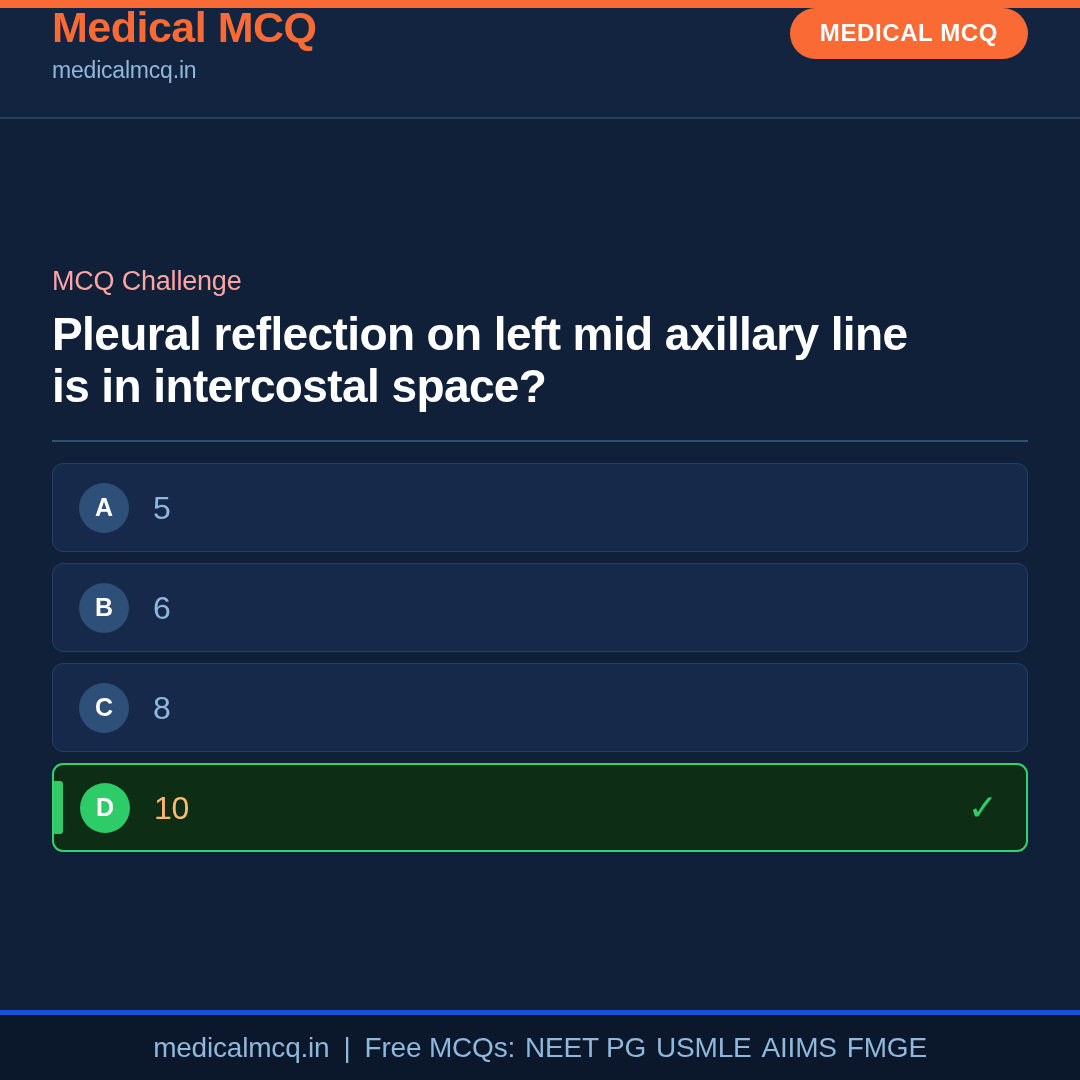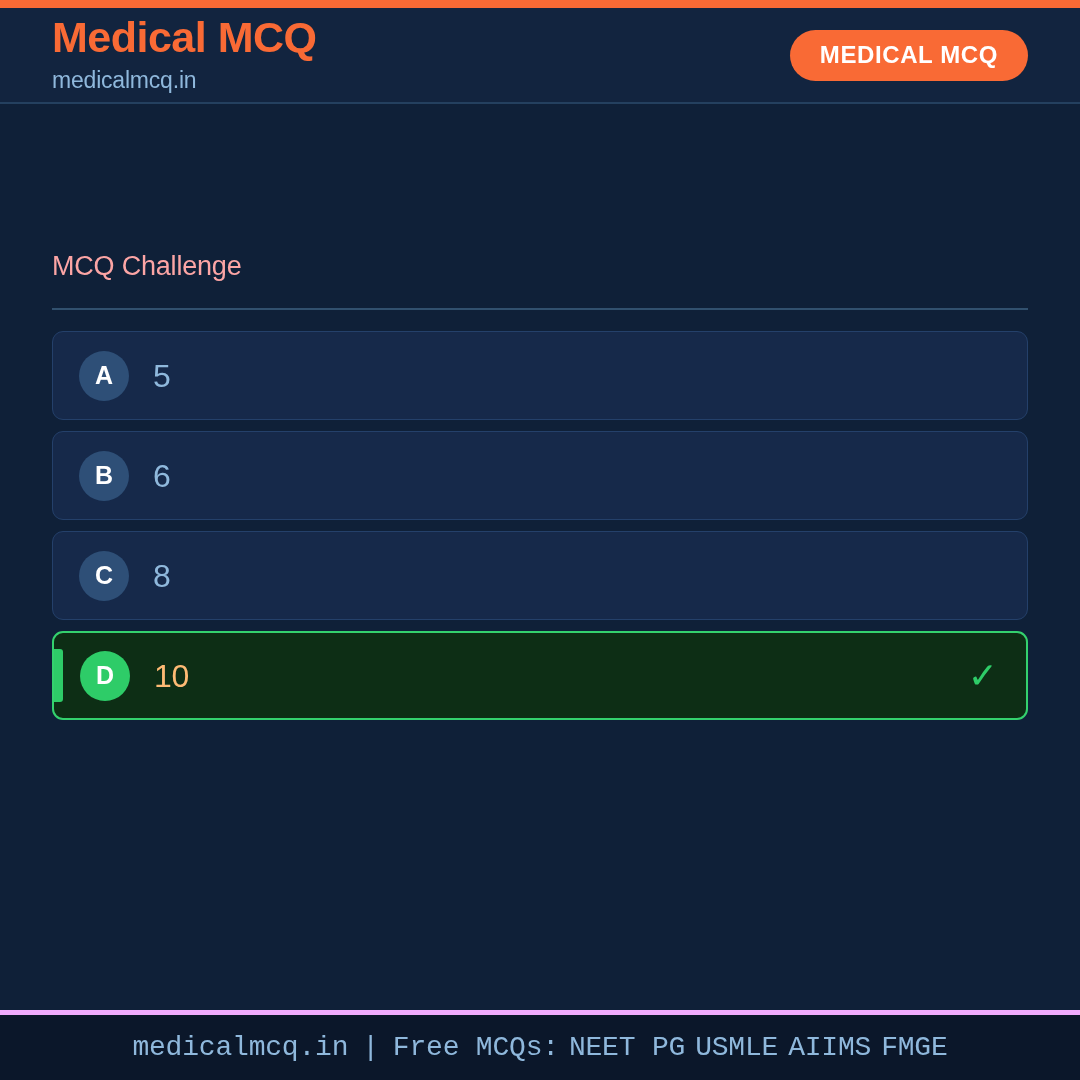--- a/index.html
+++ b/index.html
@@ -30,25 +30,25 @@
   .top-accent {
     height: 8px;
     width: 100%;
     background: #f96a35;
     flex: 0 0 auto;
   }
 
   
   .header {
     flex: 0 0 auto;
-    height: 96px;
+    height: 111px;
     background: #12243f;
     border-bottom: 2px solid #24405f;
     display: flex;
-    align-items: center;
+    align-items: flex-start;
     justify-content: space-between;
     padding: 0 52px;
   }
 
   .brand-block {
     display: flex;
     flex-direction: column;
     justify-content: center;
     margin-top: -2px;
   }
@@ -189,25 +189,24 @@
   .option.correct .badge { background: #2ecc68; color: #ffffff; }
   .option.correct .otext { color: #fdba74; }
   .option.correct .tick { display: block; }
   .option.correct .accent-bar { display: block; }
 
   
   .footer {
     flex: 0 0 auto;
     height: 70px;
     background: #0b172a;
-    border-top: 5px solid #f0abfc;
+    border-top: 5px solid #1d4ed8;
     display: flex;
     align-items: center;
     justify-content: center;
-    font-family: Liberation Mono, monospace;
   }
 
   .footer-text {
     font-size: 28px;
     color: #8fb8dc;
     letter-spacing: -0.2px;
     white-space: nowrap;
     line-height: 1;
   }
   .footer-text .sep { padding: 0 14px; }
@@ -225,20 +224,21 @@
       <div class="brand-title">Medical MCQ</div>
       <div class="brand-url">medicalmcq.in</div>
     </div>
     <div class="header-badge">MEDICAL MCQ</div>
   </div>
 
   <div class="main">
 
     <div class="q-zone">
       <div class="kicker">MCQ Challenge</div>
+      <div class="question">Pleural reflection on left mid axillary line is in intercostal space?</div>
       <div class="q-divider"></div>
     </div>
 
     <div class="options">
 
       <div class="option">
 
         <div class="badge">A</div>
         <div class="otext">5</div>
 

